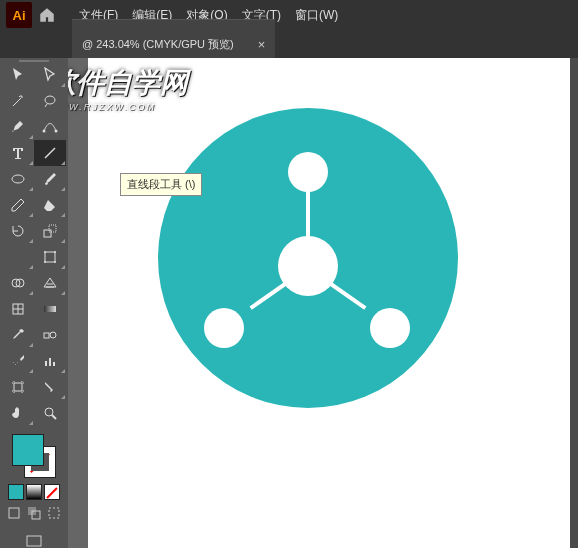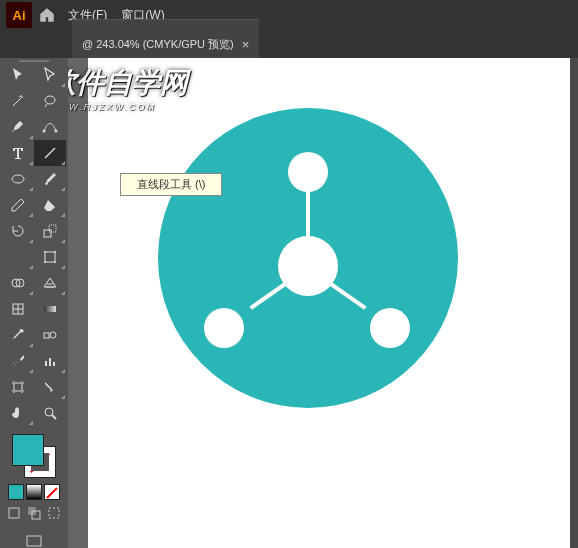--- a/index.html
+++ b/index.html
@@ -1,25 +1,25 @@
 <!DOCTYPE html>
 <html><head>
 <meta charset="utf-8">
 <style>
 * { margin: 0; padding: 0; box-sizing: border-box; font-family: "Microsoft YaHei", sans-serif; }
 body { width: 578px; height: 548px; background: #333; overflow: hidden; position: relative; }
 
 .menubar { height: 30px; background: #333; display: flex; align-items: center; padding: 0 6px; gap: 6px; }
 .app-logo { width: 26px; height: 26px; background: #330000; display: flex; align-items: center; justify-content: center; color: #ff9a00; font-weight: bold; font-size: 13px; border-radius: 2px; }
 .home-icon { width: 18px; height: 18px; display: flex; align-items: center; justify-content: center; }
-.menu-items { display: flex; gap: 2px; margin-left: 0; justify-content: center; }
+.menu-items { display: flex; gap: 2px; margin-left: 11px; justify-content: center; }
 .menu-item { color: #ddd; font-size: 12px; padding: 4px 6px; cursor: default; }
 
 .tabbar { height: 28px; background: #333; display: flex; align-items: center; padding-left: 72px; }
-.tab { background: #434343; color: #ddd; font-size: 11px; padding: 17px 10px; display: flex; align-items: flex-end; gap: 8px; border-top: 1px solid #555; }
+.tab { background: #434343; color: #ddd; font-size: 11px; padding: 17px 10px; display: flex; align-items: flex-end; gap: 24px; border-top: 1px solid #555; }
 .tab-close { color: #ccc; font-size: 13px; cursor: pointer; }
 
 .main { display: flex; height: calc(100% - 58px); }
 
 .toolbox { width: 68px; background: #535353; padding: 2px; display: flex; flex-direction: column; }
 .tool-handle { height: 8px; display: flex; align-items: center; justify-content: center; }
 .tool-handle span { width: 30px; height: 2px; background: #777; display: block; }
 .tool-grid { display: grid; grid-template-columns: 1fr 1fr; gap: 0; }
 .tool { width: 32px; height: 26px; display: flex; align-items: center; justify-content: center; color: #ddd; cursor: pointer; position: relative; }
 .tool.selected { background: #2b2b2b; }
@@ -50,36 +50,39 @@
 .circle-main { position: absolute; top: 50px; left: 70px; width: 300px; height: 300px; background: #2ab6b6; border-radius: 50%; }
 .node-center { position:absolute; width:60px; height:60px; background:#fff; border-radius:50%; top:128px; left:120px; }
 .node-top { position:absolute; width:40px; height:40px; background:#fff; border-radius:50%; top:44px; left:130px; }
 .node-left { position:absolute; width:40px; height:40px; background:#fff; border-radius:50%; top:200px; left:46px; }
 .node-right { position:absolute; width:40px; height:40px; background:#fff; border-radius:50%; top:200px; left:212px; }
 .line { position:absolute; background:#fff; width:4px; transform-origin: top center; }
 
 .watermark { position:absolute; top:6px; left:-40px; color:#fff; font-size:28px; font-weight:bold; text-shadow:0 0 4px #000, 1px 1px 0 #000; font-style: italic; pointer-events:none; opacity:0.9; }
 .watermark small { display:block; font-size:9px; font-weight:normal; letter-spacing:2px; opacity:0.8; }
 
-.tooltip { position:absolute; top:115px; left:52px; background:#ffffe1; border:1px solid #888; padding:3px 16px; font-size:11px; color:#333; z-index:100; white-space: nowrap; }
+.tooltip { position:absolute; top:115px; left:52px; background:#ffffe1; border:1px solid #888; padding:3px 6px; font-size:11px; color:#333; z-index:100; white-space: nowrap; }
 
 .scroll-v { position: absolute; right: 0; top: 0; bottom: 0; width: 8px; background: #4a4a4a; }
 </style>
 </head>
 <body>
 
 <div class="menubar">
   <div class="app-logo">Ai</div>
   <div class="home-icon">
     <svg viewBox="0 0 16 16">
         <path fill="#bbb" d="M8 2l6 5v7H9v-4H7v4H2V7z"></path>
       </svg>
   </div>
   <div class="menu-items">
     <div class="menu-item">文件(F)</div>
+    <div class="menu-item">编辑(E)</div>
+    <div class="menu-item">对象(O)</div>
+    <div class="menu-item">文字(T)</div>
     <div class="menu-item">窗口(W)</div>
   </div>
 </div>
 
 <div class="tabbar">
   <div class="tab">
     <span>@ 243.04% (CMYK/GPU 预览)</span>
     <span class="tab-close">×</span>
   </div>
 </div>

